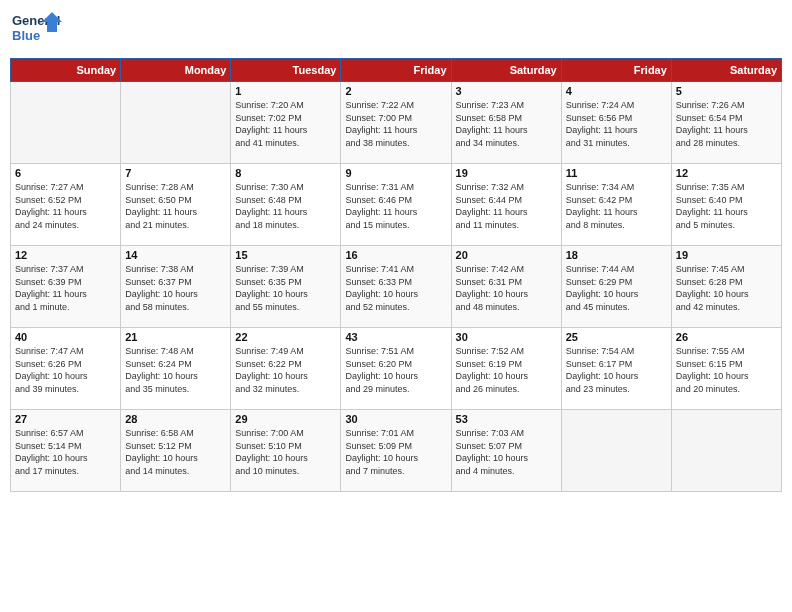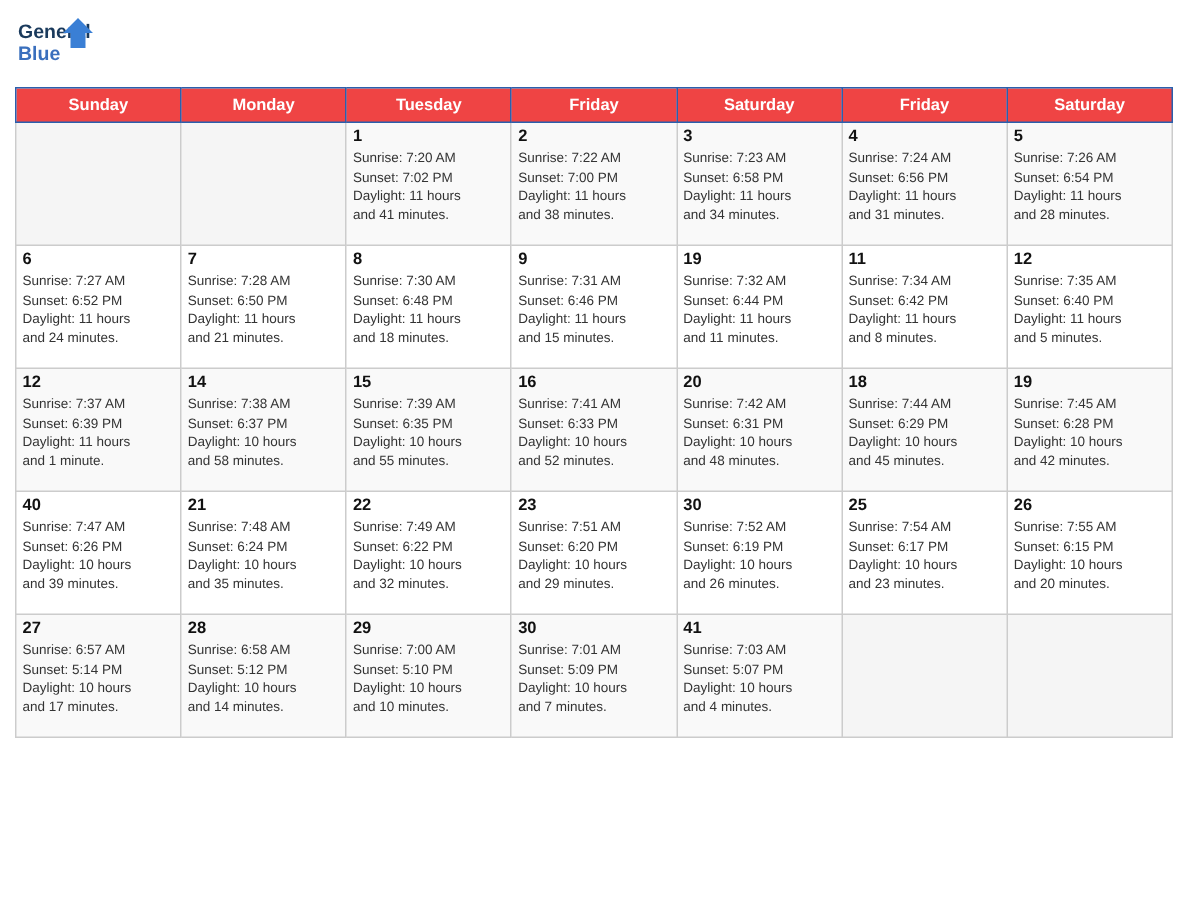--- a/index.html
+++ b/index.html
@@ -32,26 +32,26 @@
     .subtitle {
       font-size: 14px;
       color: #333;
     }
     table {
       width: 100%;
       border-collapse: collapse;
       table-layout: fixed;
     }
     thead th {
-      background-color: #ef4444;
+      background-color: #b91c1c;
       color: white;
       font-size: 11px;
       font-weight: bold;
       padding: 5px 4px;
-      text-align: center;
+      text-align: right;
       border: 1px solid #2a5fad;
     }
     tbody td {
       border: 1px solid #ccc;
       vertical-align: top;
       padding: 3px 4px;
       font-size: 9.5px;
       color: #222;
       height: 82px;
       background: #fff;
@@ -196,21 +196,21 @@
         </td>
         <td>
           <div class="day-num">21</div>
           <div class="day-info">Sunrise: 7:48 AM<br>Sunset: 6:24 PM<br>Daylight: 10 hours<br>and 35 minutes.</div>
         </td>
         <td>
           <div class="day-num">22</div>
           <div class="day-info">Sunrise: 7:49 AM<br>Sunset: 6:22 PM<br>Daylight: 10 hours<br>and 32 minutes.</div>
         </td>
         <td>
-          <div class="day-num">23</div>
+          <div class="day-num">43</div>
           <div class="day-info">Sunrise: 7:51 AM<br>Sunset: 6:20 PM<br>Daylight: 10 hours<br>and 29 minutes.</div>
         </td>
         <td>
           <div class="day-num">30</div>
           <div class="day-info">Sunrise: 7:52 AM<br>Sunset: 6:19 PM<br>Daylight: 10 hours<br>and 26 minutes.</div>
         </td>
         <td>
           <div class="day-num">25</div>
           <div class="day-info">Sunrise: 7:54 AM<br>Sunset: 6:17 PM<br>Daylight: 10 hours<br>and 23 minutes.</div>
         </td>
@@ -230,20 +230,20 @@
         </td>
         <td>
           <div class="day-num">29</div>
           <div class="day-info">Sunrise: 7:00 AM<br>Sunset: 5:10 PM<br>Daylight: 10 hours<br>and 10 minutes.</div>
         </td>
         <td>
           <div class="day-num">30</div>
           <div class="day-info">Sunrise: 7:01 AM<br>Sunset: 5:09 PM<br>Daylight: 10 hours<br>and 7 minutes.</div>
         </td>
         <td>
-          <div class="day-num">41</div>
+          <div class="day-num">53</div>
           <div class="day-info">Sunrise: 7:03 AM<br>Sunset: 5:07 PM<br>Daylight: 10 hours<br>and 4 minutes.</div>
         </td>
         <td class="empty"></td>
         <td class="empty"></td>
       </tr>
     </tbody>
 </table>
 
 </body></html>

